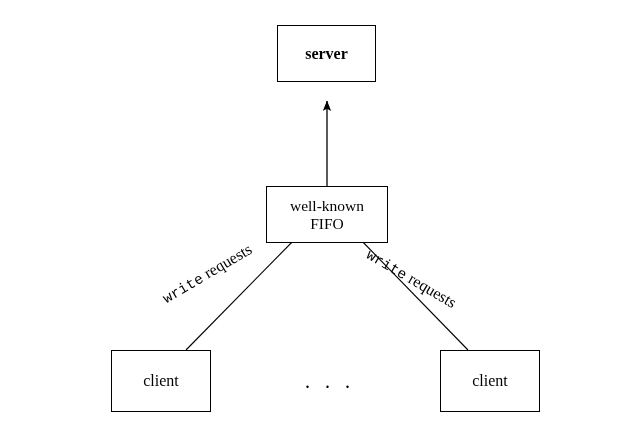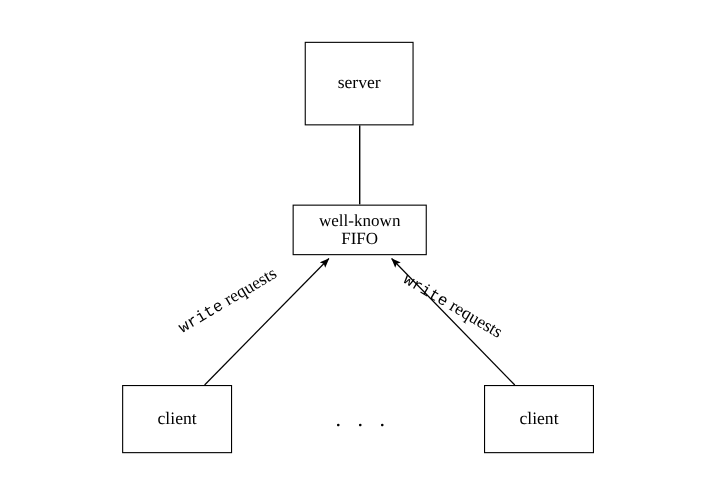--- a/index.html
+++ b/index.html
@@ -27,22 +27,22 @@
     display: flex;
     flex-direction: column;
     align-items: center;
     justify-content: center;
     font-family: "Liberation Serif", serif;
     font-size: 16px;
     line-height: 1.12;
     color: #000000;
     white-space: nowrap;
   }
-  #server-box  { left: 277px; top: 38px;  width: 99px;  height: 76px; }
-  #fifo-box    { left: 266px; top: 186px; width: 122px; height: 46px; font-size: 15.5px; }
+  #server-box  { left: 277px; top: 25px;  width: 99px;  height: 57px; font-weight: bold; }
+  #fifo-box    { left: 266px; top: 186px; width: 122px; height: 57px; font-size: 15.5px; }
   #client-box-left  { left: 111px; top: 350px; width: 100px; height: 62px; }
   #client-box-right { left: 440px; top: 350px; width: 100px; height: 62px; }
 
   .svg-layer {
     position: absolute;
     left: 0;
     top: 0;
     width: 639px;
     height: 444px;
     pointer-events: none;

